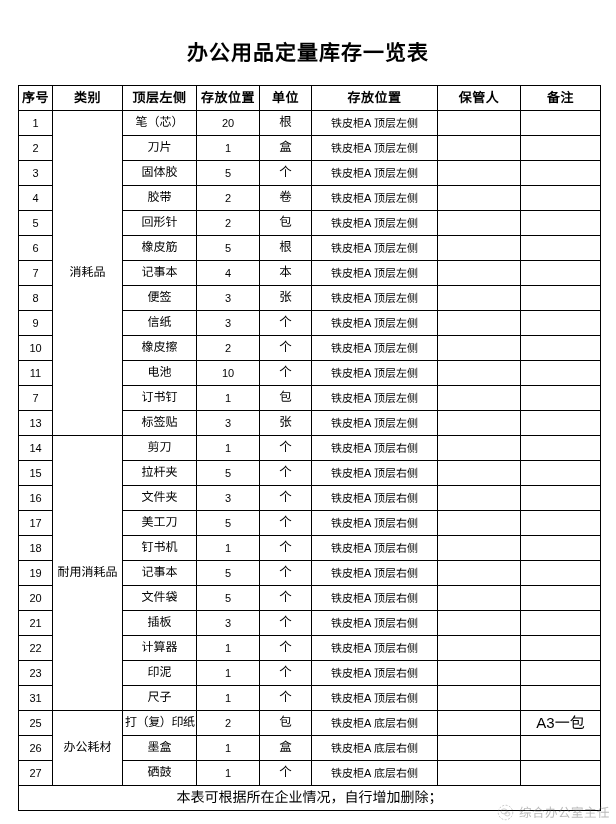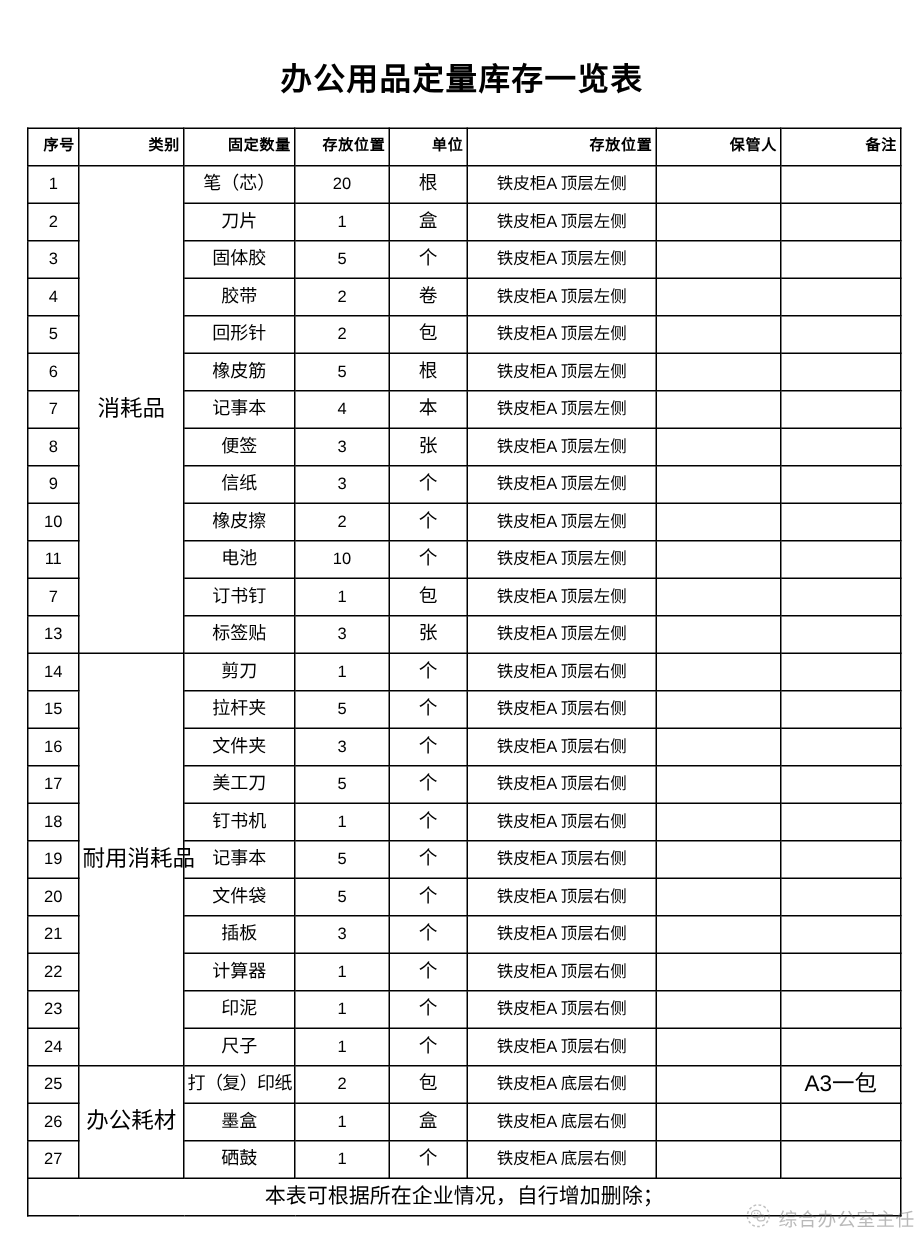--- a/index.html
+++ b/index.html
@@ -56,41 +56,40 @@
     padding: 0 2px;
     text-align: center;
     vertical-align: middle;
     line-height: 1.1;
     overflow: visible;
     white-space: nowrap;
   }
   table.inv thead th {
     height: 24px;
     font-weight: 700;
-    font-size: 10px;
-    font-family: Liberation Mono, monospace;
+    font-size: 13px;
+    font-family: Liberation Serif, serif;
     letter-spacing: 0.5px;
-    text-align: right;
   }
   table.inv tbody td {
     height: 24px;
     font-weight: 400;
   }
   
   col.c-idx  { width: 34px; }
   col.c-cat  { width: 70px; }
   col.c-name { width: 74px; }
   col.c-qty  { width: 63px; }
   col.c-unit { width: 52px; }
   col.c-loc  { width: 126px; }
   col.c-keep { width: 83px; }
   col.c-note { width: 80px; }
 
   td.idx   { font-size: 11px; }
-  td.cat   { font-size: 15px; }
+  td.cat   { font-size: 12px; }
   td.name  { font-size: 12px; }
   td.qty   { font-size: 11px; }
   td.unit  { font-size: 12.5px; font-weight: 600; }
   td.loc   { font-size: 11px; }
   td.note  { font-size: 15px; }
 
   
   td.name.overflow {
     overflow: visible;
     position: relative;
@@ -112,21 +111,21 @@
     font-size: 14px;
     position: relative;
   }
 
   
   .watermark {
     position: absolute;
     right: 6px;
     bottom: 3px;
     display: flex;
-    align-items: flex-start;
+    align-items: flex-end;
     gap: 5px;
     opacity: 0.42;
     pointer-events: none;
   }
   .wm-logo {
     width: 17px;
     height: 17px;
     flex: 0 0 17px;
   }
   .wm-text {
@@ -153,21 +152,21 @@
           <col class="c-qty">
         <col class="c-unit">
           <col class="c-loc">
           <col class="c-keep">
           <col class="c-note">
       </colgroup>
       <thead>
         <tr>
           <th>序号</th>
           <th>类别</th>
-          <th>固定数量</th>
+          <th>顶层左侧</th>
           <th>存放位置</th>
           <th>单位</th>
           <th>存放位置</th>
           <th>保管人</th>
           <th>备注</th>
         </tr>
       </thead>
       <tbody id="inv-body">
           <tr>
             <td class="idx">1</td>
@@ -372,21 +371,21 @@
           <tr>
             <td class="idx">23</td>
             <td class="name">印泥</td>
             <td class="qty">1</td>
             <td class="unit">个</td>
             <td class="loc">铁皮柜A 顶层右侧</td>
             <td class="keep"></td>
             <td class="note"></td>
           </tr>
           <tr>
-            <td class="idx">24</td>
+            <td class="idx">31</td>
             <td class="name">尺子</td>
             <td class="qty">1</td>
             <td class="unit">个</td>
             <td class="loc">铁皮柜A 顶层右侧</td>
             <td class="keep"></td>
             <td class="note"></td>
           </tr>
           <tr>
             <td class="idx">25</td>
             <td class="cat" rowspan="3">办公耗材</td>

